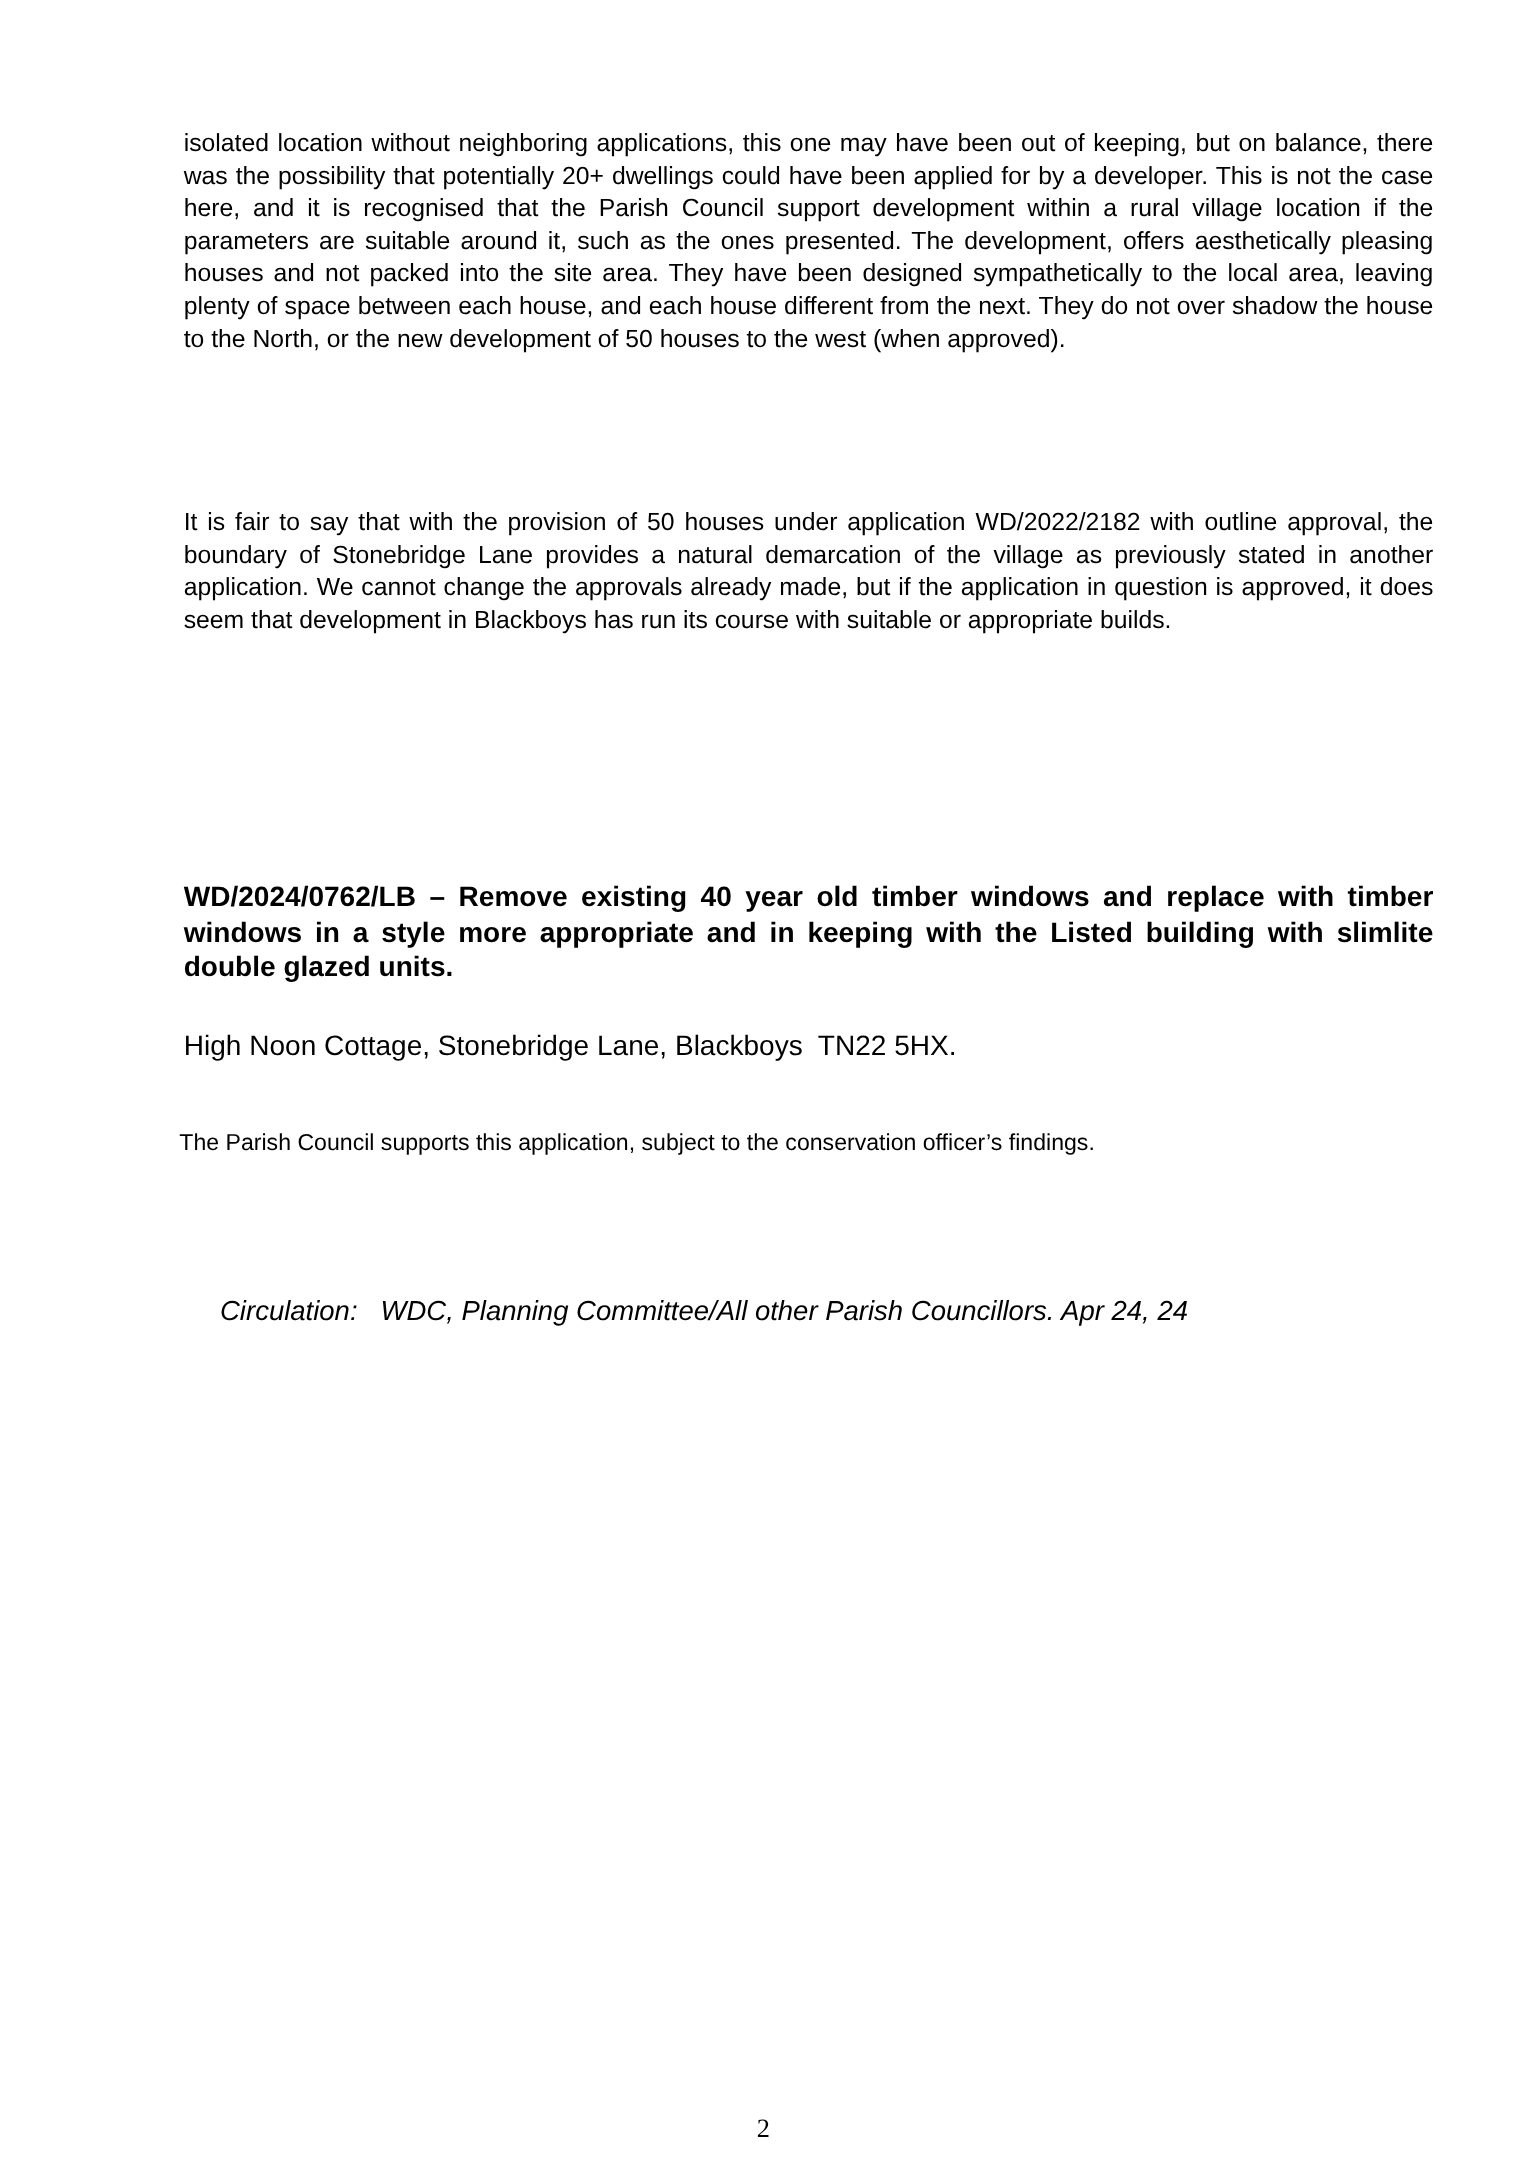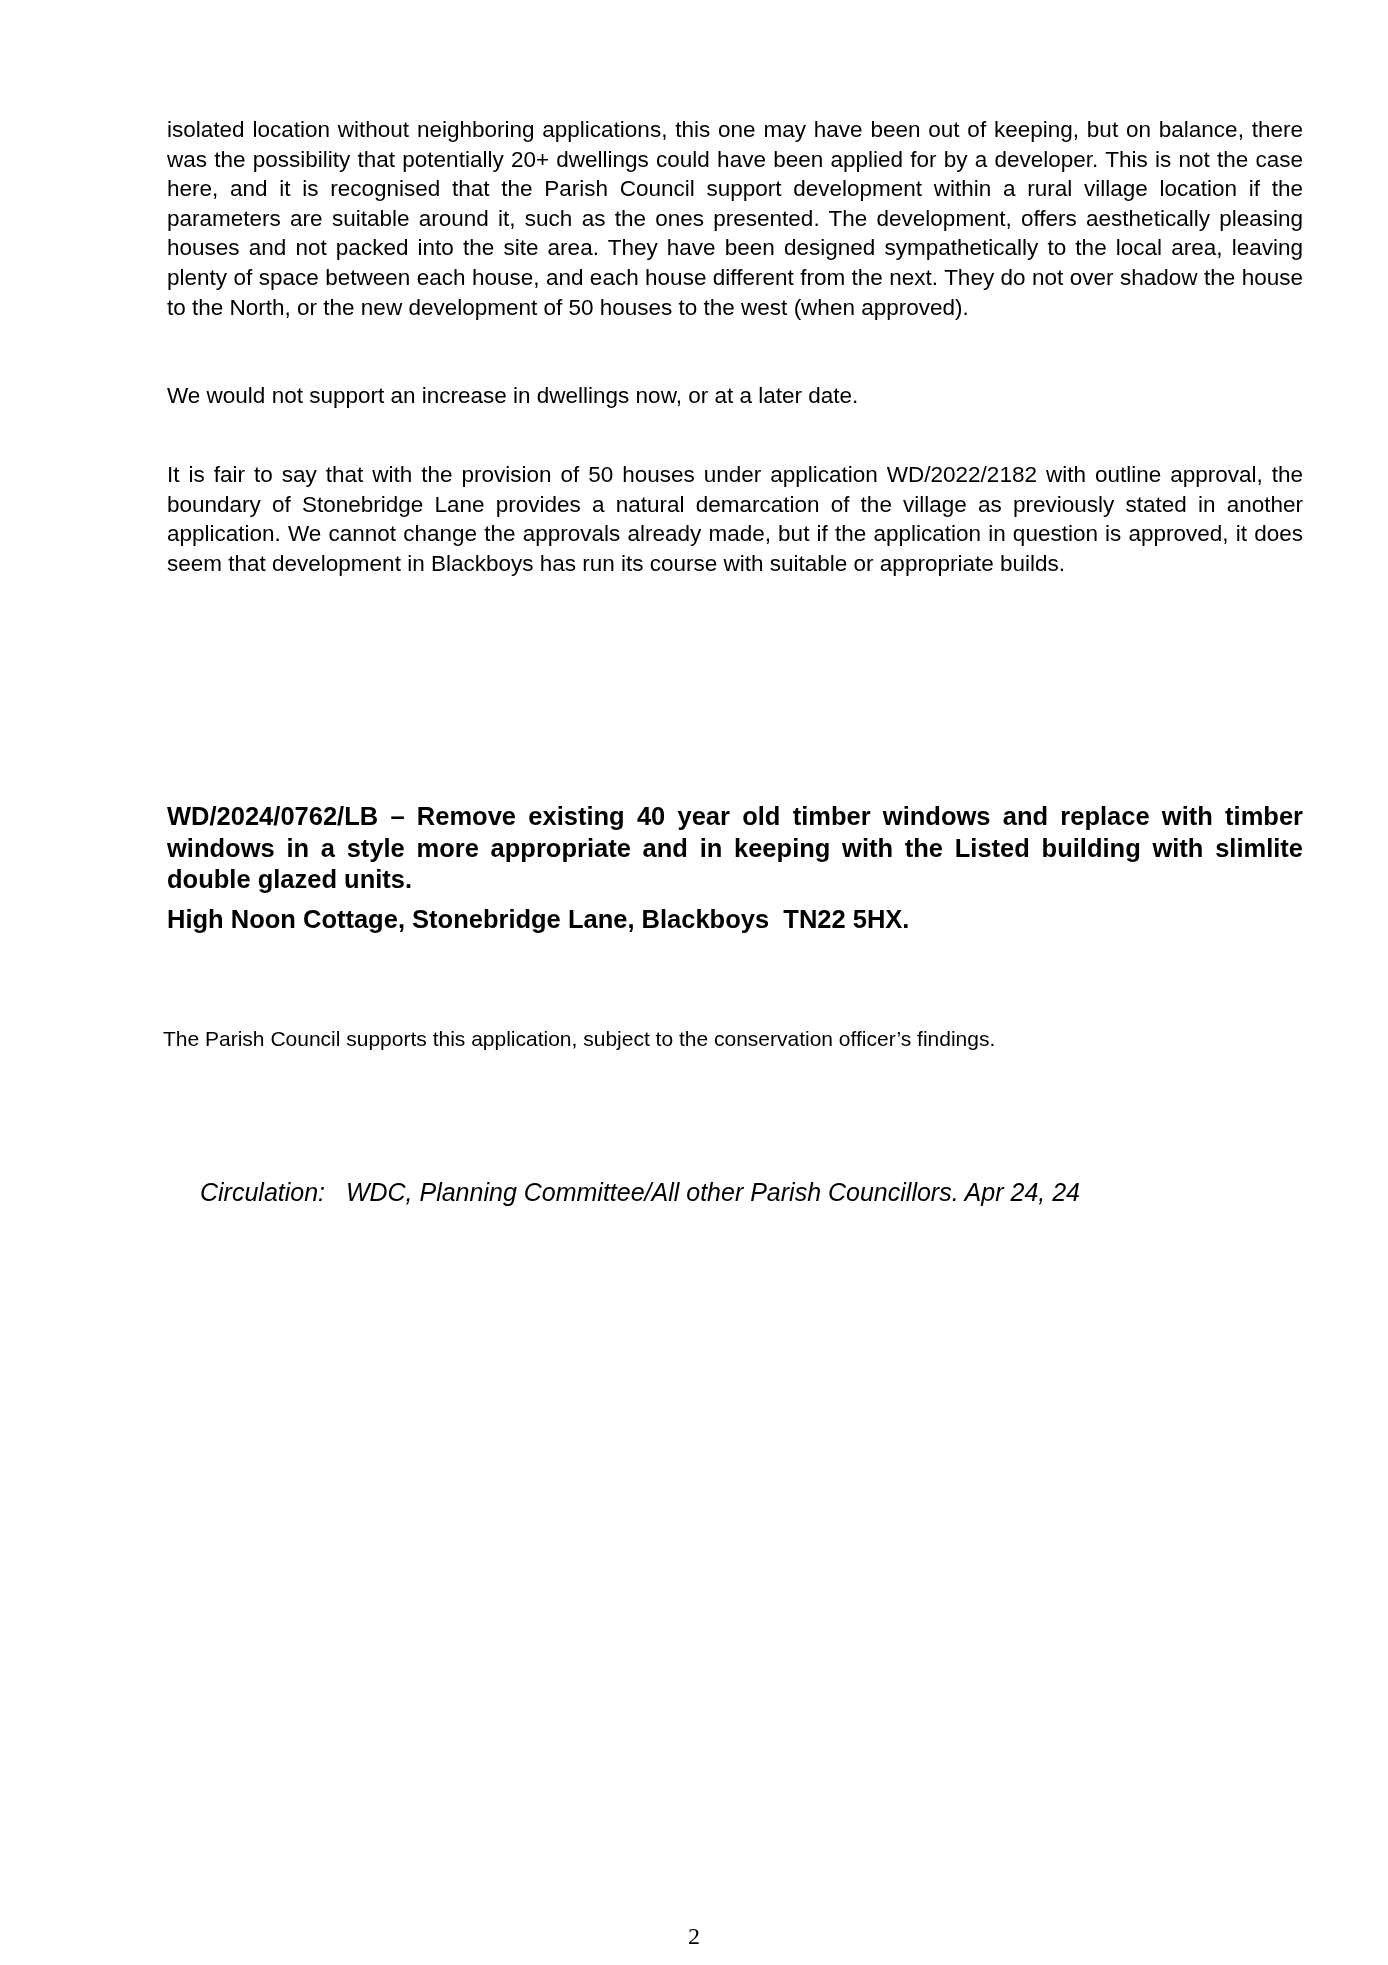--- a/index.html
+++ b/index.html
@@ -41,24 +41,24 @@
       width: 1136px;
       font-size: 25.5px;
       line-height: 31.5px;
       font-weight: bold;
       text-align: justify;
       margin: 0;
     }
     .address {
       position: absolute;
       left: 167px;
-      top: 904px;
+      top: 936px;
       font-size: 25.5px;
       line-height: 31.5px;
-      font-weight: bold;
+      font-weight: normal;
       margin: 0;
       white-space: pre;
     }
     .link {
       position: absolute;
       left: 168px;
       top: 929px;
       font-size: 21px;
       line-height: 26px;
       color: #0000CC;
@@ -98,21 +98,20 @@
       line-height: 28px;
     }
   </style>
 </head>
 <body>
 
 <div class="page">
 
   <p class="para p1">isolated location without neighboring applications, this one may have been out of keeping, but on balance, there was the possibility that potentially 20+ dwellings could have been applied for by a developer. This is not the case here, and it is recognised that the Parish Council support development within a rural village location if the parameters are suitable around it, such as the ones presented. The development, offers aesthetically pleasing houses and not packed into the site area. They have been designed sympathetically to the local area, leaving plenty of space between each house, and each house different from the next. They do not over shadow the house to the North, or the new development of 50 houses to the west (when approved).</p>
 
-  <p class="para p2">We would not support an increase in dwellings now, or at a later date.</p>
 
   <p class="para p3">It is fair to say that with the provision of 50 houses under application WD/2022/2182 with outline approval, the boundary of Stonebridge Lane provides a natural demarcation of the village as previously stated in another application. We cannot change the approvals already made, but if the application in question is approved, it does seem that development in Blackboys has run its course with suitable or appropriate builds.</p>
 
 
   <p class="heading">WD/2024/0762/LB – Remove existing 40 year old timber windows and replace with timber windows in a style more appropriate and in keeping with the Listed building with slimlite double glazed units.</p>
 
   <p class="address">High Noon Cottage, Stonebridge Lane, Blackboys  TN22 5HX.</p>
 
 
   <p class="support">The Parish Council supports this application, subject to the conservation officer’s findings.</p>

